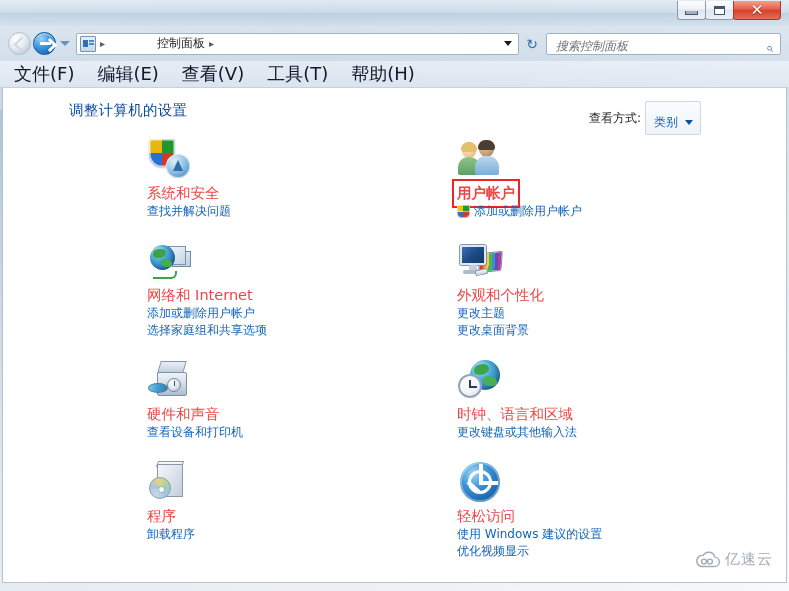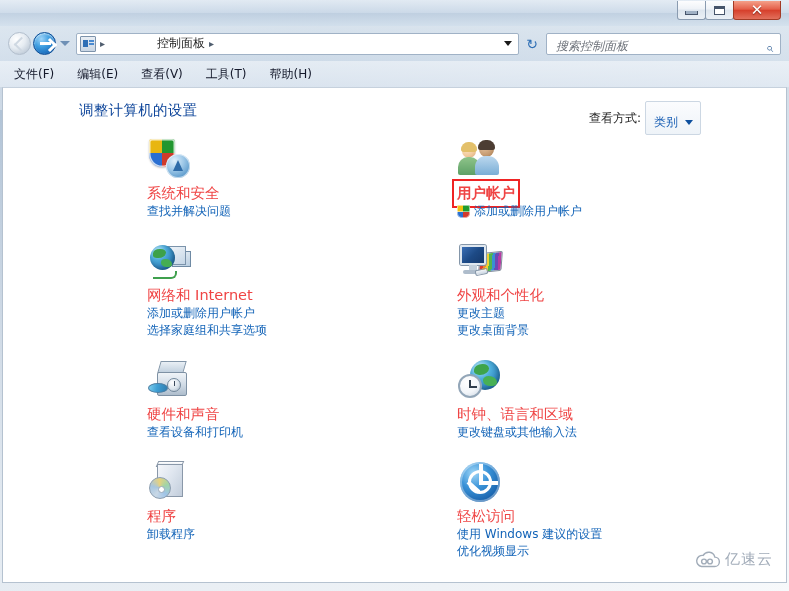--- a/index.html
+++ b/index.html
@@ -271,41 +271,40 @@
     width: 789px;
     height: 26px;
     background: linear-gradient(180deg, rgba(240,245,250,0.78) 0%, rgba(228,236,245,0.74) 100%);
     display: flex;
     align-items: center;
     padding-left: 14px;
     box-sizing: border-box;
   }
   .menuitem {
     color: #13182a;
-    font-size: 12px;
+    font-size: 18px;
     margin-right: 23px;
     white-space: nowrap;
   }
 
   
   .content {
     position: absolute;
     left: 2px; top: 87px;
     width: 785px;
     height: 496px;
     background: #ffffff;
     border: 1px solid #b5c2d0;
     border-top: 1px solid #c6d1dd;
     box-sizing: border-box;
     overflow: hidden;
   }
   .page-head {
     position: relative;
     height: 46px;
-    margin-left: 10px;
   }
   .page-title {
     position: absolute;
     left: 66px; top: 13px;
     color: #10479b;
     font-size: 14.5px;
     letter-spacing: 0.3px;
   }
   .viewby {
     position: absolute;

